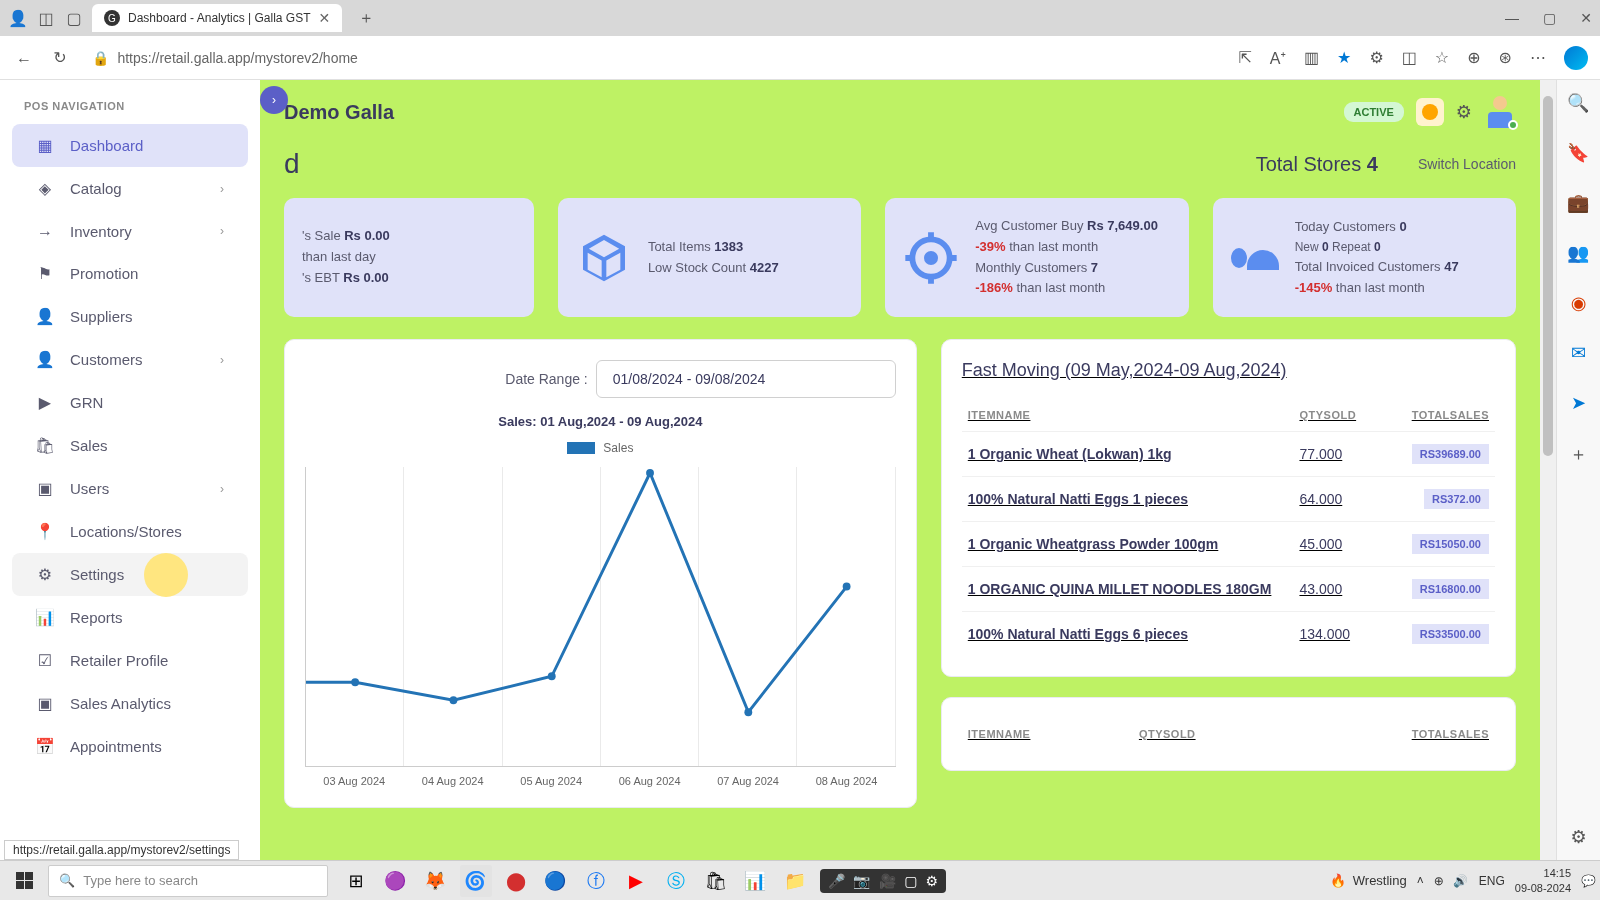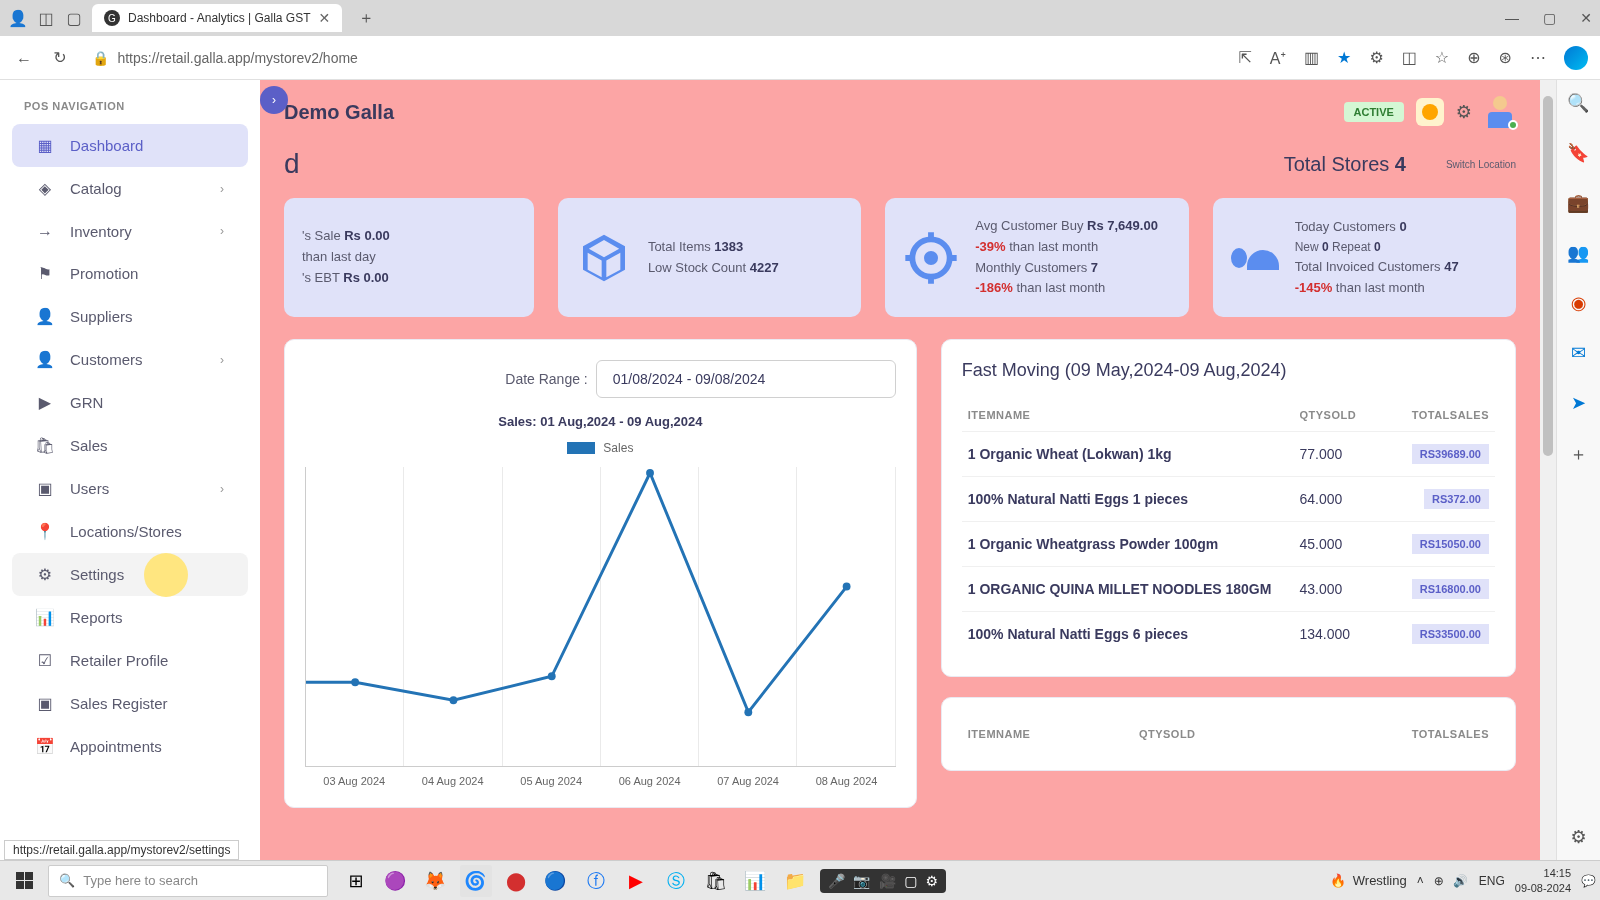--- a/index.html
+++ b/index.html
@@ -41,60 +41,60 @@
 .collapse-btn { width: 28px; height: 28px; background: #5b5fc7; border-radius: 50%; position: absolute; top: 6px; left: 260px; display: flex; align-items: center; justify-content: center; color: #fff; font-size: 12px; z-index: 20; }
 .nav-header { font-size: 11px; color: #8a8a8a; font-weight: 600; padding: 8px 24px 12px; letter-spacing: 0.5px; }
 .nav-item { display: flex; align-items: center; padding: 12px 24px; font-size: 15px; color: #5a5a6e; gap: 16px; cursor: pointer; margin: 0 12px; border-radius: 8px; position: relative; }
 .nav-item.active { background: #e0e2f9; color: #5b5fc7; font-weight: 500; }
 .nav-item.hover { background: #f3f3f3; }
 .nav-item .nav-icon { width: 18px; font-size: 16px; display: flex; align-items: center; justify-content: center; }
 .nav-item .chevron { margin-left: auto; font-size: 12px; color: #999; }
 .highlight-circle { width: 44px; height: 44px; background: #ffe680; border-radius: 50%; position: absolute; right: 60px; top: 50%; transform: translateY(-50%); }
 
 
-.main { flex: 1; background: #fca5a5; padding: 0 24px 24px; overflow: hidden; }
+.main { flex: 1; background: #bef264; padding: 0 24px 24px; overflow: hidden; }
 .top-header { display: flex; align-items: center; padding: 16px 0 8px; }
 .store-name { font-size: 20px; font-weight: 600; color: #3a3a5e; }
 .header-right { margin-left: auto; display: flex; align-items: center; gap: 12px; }
-.status-badge { background: #d4f7d4; color: #2e7d32; font-size: 11px; font-weight: 600; padding: 4px 10px; border-radius: 4px; }
+.status-badge { background: #d4f7d4; color: #2e7d32; font-size: 11px; font-weight: 600; padding: 4px 10px; border-radius: 9px; }
 .coin-badge { width: 28px; height: 28px; background: #fff3cd; border-radius: 6px; display: flex; align-items: center; justify-content: center; }
 .coin-badge::after { content: ''; width: 16px; height: 16px; background: #ffa500; border-radius: 50%; }
 .gear-btn { font-size: 18px; color: #555; }
 .avatar { width: 32px; height: 32px; position: relative; }
 .avatar-head { width: 14px; height: 14px; background: #f4c98e; border-radius: 50%; margin: 0 auto; }
 .avatar-body { width: 24px; height: 16px; background: #5b8def; border-radius: 4px 4px 0 0; margin: 2px auto 0; }
 .online-dot { width: 10px; height: 10px; background: #4caf50; border: 2px solid #fff; border-radius: 50%; position: absolute; bottom: -2px; right: -2px; }
 
 .sub-header { display: flex; align-items: center; padding: 12px 0 18px; }
 .dash-title { font-size: 28px; color: #3a3a5e; font-weight: 400; }
 .total-stores { margin-left: auto; margin-right: 40px; font-size: 20px; color: #3a3a5e; }
 .total-stores b { font-weight: 600; }
 .switch-location { display: flex; flex-direction: column; gap: 6px; }
-.switch-location label { font-size: 10px; color: #5a5a6e; }
+.switch-location label { font-size: 14px; color: #5a5a6e; }
 .switch-location select { width: 210px; padding: 10px 12px; border: 1px solid #d0d0d0; border-radius: 6px; font-size: 14px; color: #555; background: #fff; }
 
 
 .stats-row { display: flex; gap: 24px; margin-bottom: 22px; }
 .stat-card { flex: 1; background: #e0e2f9; border-radius: 10px; padding: 18px; display: flex; gap: 16px; align-items: center; min-height: 96px; }
 .stat-icon { width: 56px; height: 56px; display: flex; align-items: center; justify-content: center; flex-shrink: 0; }
 .stat-body { flex: 1; font-size: 13px; color: #5a5a6e; line-height: 1.6; }
 .stat-body b { font-weight: 700; color: #3a3a5e; }
 .stat-body .neg { color: #d32f2f; font-weight: 600; }
 
 
 .cube-icon svg { width: 56px; height: 56px; }
 .target-icon svg { width: 56px; height: 56px; }
 .person-icon { width: 48px; height: 48px; }
 .person-icon .head { width: 20px; height: 20px; background: #5b8def; border-radius: 50%; margin: 0 auto; }
 .person-icon .body { width: 40px; height: 20px; background: #5b8def; border-radius: 20px 20px 0 0; margin: 4px auto 0; }
 
 
 .columns { display: flex; gap: 24px; }
 .col-left { flex: 1.1; }
-.col-right { flex: 1; display: flex; flex-direction: column; gap: 20px; }
+.col-right { flex: 1; display: flex; flex-direction: column; gap: 20px; text-decoration: underline; }
 
 .panel { background: #fff; border-radius: 10px; padding: 20px; border: 1px solid #eaeaf2; }
 
 .date-row { display: flex; align-items: center; justify-content: flex-end; gap: 8px; margin-bottom: 16px; }
 .date-row label { font-size: 14px; color: #5a5a6e; }
 .date-input { border: 1px solid #d0d0d0; border-radius: 6px; padding: 10px 16px; font-size: 14px; color: #3a3a5e; width: 300px; }
 
 .chart-title { text-align: center; font-size: 13px; font-weight: 600; color: #3a3a5e; margin-bottom: 12px; }
 .legend { display: flex; justify-content: center; align-items: center; gap: 8px; font-size: 12px; color: #666; margin-bottom: 12px; }
 .legend-box { width: 28px; height: 12px; background: #2373b5; }
@@ -230,21 +230,21 @@
     <div class="nav-item">
         <span class="nav-icon">📊</span>
         <span>Reports</span>
       </div>
     <div class="nav-item">
         <span class="nav-icon">☑</span>
         <span>Retailer Profile</span>
       </div>
     <div class="nav-item">
         <span class="nav-icon">▣</span>
-        <span>Sales Register</span>
+        <span>Sales Analytics</span>
       </div>
     <div class="nav-item">
         <span class="nav-icon">📅</span>
         <span>Appointments</span>
       </div>
   </div>
   <div class="collapse-btn">›</div>
 
   <div class="main">
     <div class="top-header">

